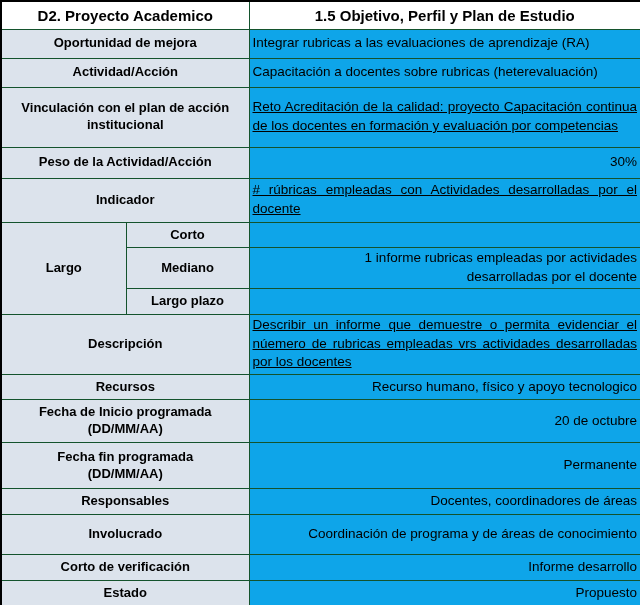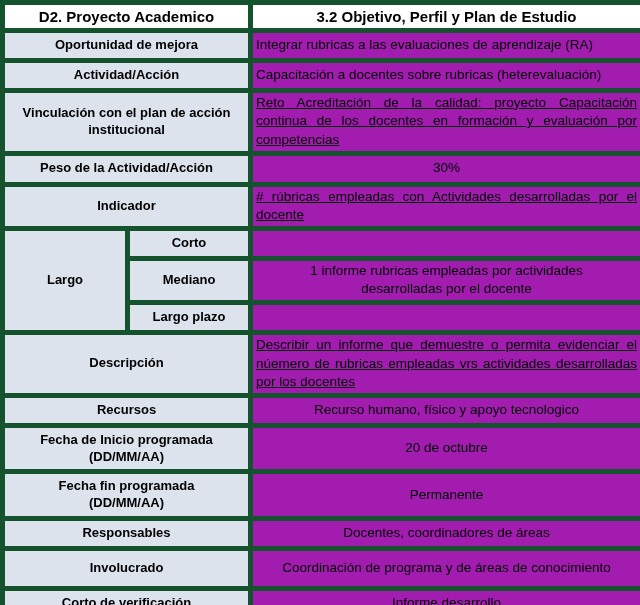--- a/index.html
+++ b/index.html
@@ -13,21 +13,21 @@
     color: #000000;
   }
   table.project-table {
     width: 640px;
     height: 605px;
     border-collapse: collapse;
     table-layout: fixed;
     border: 2px solid #000000;
   }
   td {
-    border: 5px solid #14532d;
+    border: 1px solid #14532d;
     vertical-align: middle;
     overflow: hidden;
     margin-left: 28px;
   }
   td.hdr {
     background: #ffffff;
     font-weight: bold;
     font-size: 15px;
     text-align: center;
     padding: 1px 2px;
@@ -35,44 +35,44 @@
   td.lbl {
     background: #dce3ec;
     font-weight: bold;
     font-size: 13px;
     text-align: center;
     padding: 4px 4px;
     white-space: pre-line;
     line-height: 1.3;
   }
   td.val {
-    background: #a21caf;
+    background: #0ea5e9;
     font-size: 13.5px;
     line-height: 1.38;
     padding: 1px 3px;
   }
   td.val.left    { text-align: left; }
-  td.val.center  { text-align: center; }
+  td.val.center  { text-align: right; }
   td.val.justify { text-align: justify; text-justify: inter-word; text-decoration: underline; }
   td.val.prewrap { white-space: pre-line; }
 </style>
 </head>
 <body>
 
 <table class="project-table">
   <colgroup>
     <col style="width:125px">
     <col style="width:123px">
     <col style="width:392px">
   </colgroup>
 
   <tbody>
       <tr style="height:28px">
     <td class="hdr" colspan="2">D2. Proyecto Academico</td>
-    <td class="hdr">3.2 Objetivo, Perfil y Plan de Estudio</td>
+    <td class="hdr">1.5 Objetivo, Perfil y Plan de Estudio</td>
   </tr>
 
   <tr style="height:29px">
     <td class="lbl" colspan="2">Oportunidad de mejora</td>
     <td class="val left">Integrar rubricas a las evaluaciones de aprendizaje (RA)</td>
   </tr>
 
   <tr style="height:29px">
     <td class="lbl" colspan="2">Actividad/Acción</td>
     <td class="val left">Capacitación a docentes sobre rubricas (heterevaluación)</td>

